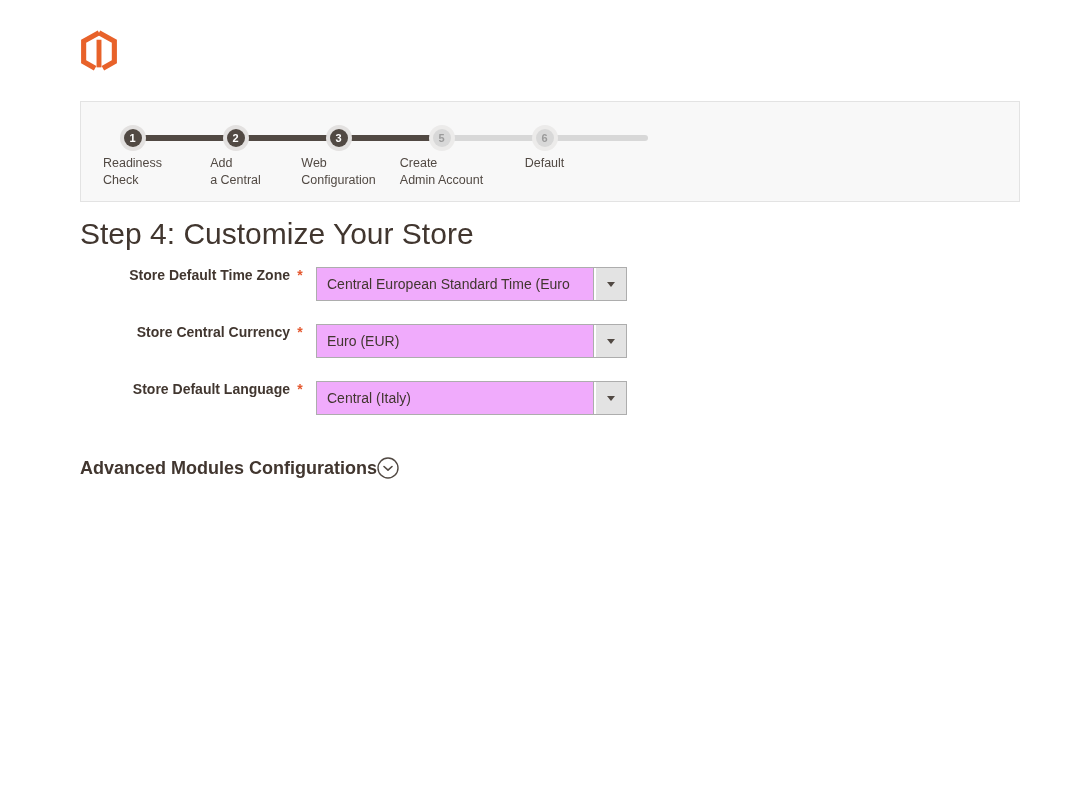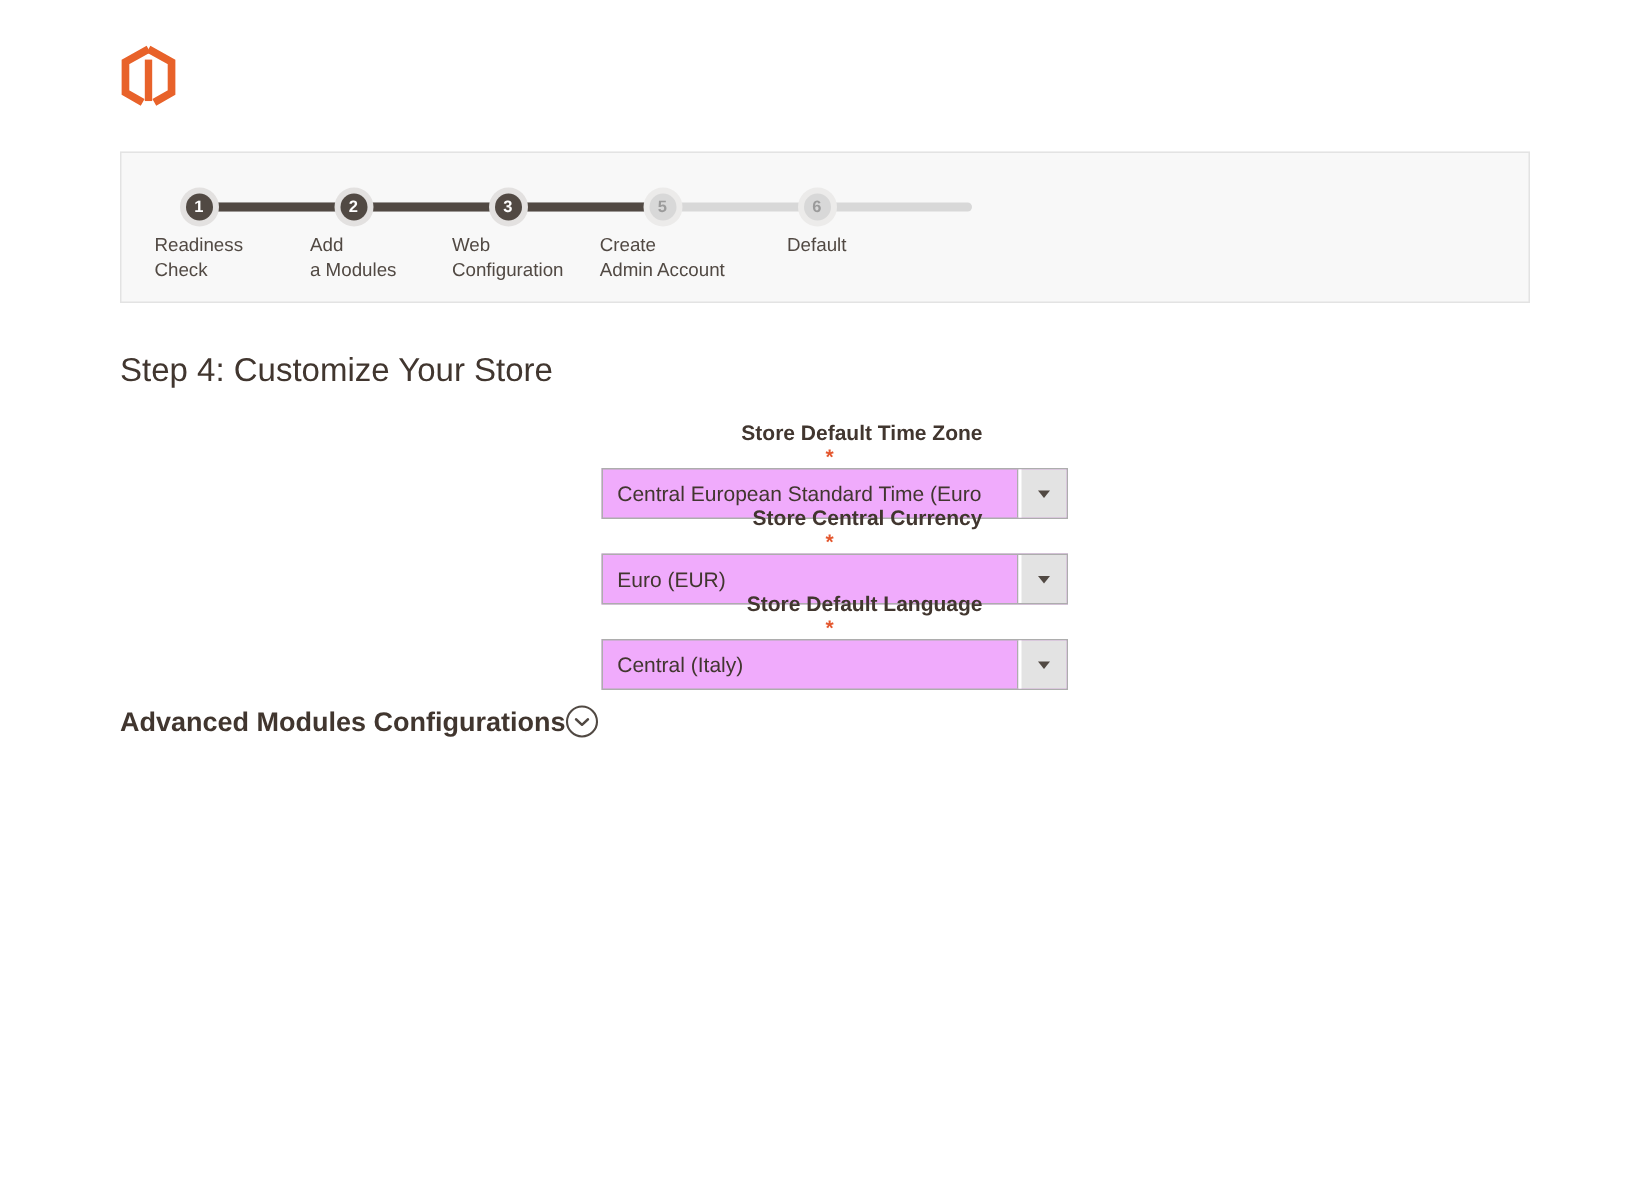--- a/index.html
+++ b/index.html
@@ -67,24 +67,24 @@
     clip-path:polygon(17px 0,100% 0,100% 100%,17px 100%,0 50%);
     padding-left:12px;
   }
   .btn-next{
     width:91px;background:var(--accent);color:#fff;font-weight:bold;
     clip-path:polygon(0 0,calc(100% - 17px) 0,100% 50%,calc(100% - 17px) 100%,0 100%);
     padding-right:12px;
   }
   
   .page-title{
-    margin-top:31px;font-size:22px;font-weight:400;color:var(--text);line-height:28px;
+    margin-top:18px;font-size:30px;font-weight:400;color:var(--text);line-height:28px;
   }
   .form{margin-top:19px;}
-  .field-row{display:flex;align-items:center;height:34px;margin-bottom:23px;flex-direction:column;}
+  .field-row{display:flex;align-items:flex-start;height:34px;margin-bottom:23px;}
   .field-label{width:210px;text-align:right;font-size:14px;font-weight:bold;color:var(--text);}
   .req{width:8px;margin-left:6px;color:var(--required);font-size:14px;font-weight:bold;text-align:center;}
   .select{
     margin-left:12px;width:311px;height:34px;display:flex;
     border:1px solid var(--border-gray);background:#f0abfc;cursor:pointer;
   }
   .select-text{
     flex:1;padding:0 10px;line-height:32px;font-size:14px;color:var(--text);
     white-space:nowrap;overflow:hidden;border-right:1px solid var(--border-gray);
   }
@@ -126,21 +126,21 @@
             <span>1</span>
           </div>
         <div class="step-label">Readiness
 Check</div>
       </div>
       <div class="step complete">
         <div class="dot">
             <span>2</span>
           </div>
         <div class="step-label">Add
-a Modules</div>
+a Central</div>
       </div>
       <div class="step complete">
         <div class="dot">
             <span>3</span>
           </div>
         <div class="step-label">Web
 Configuration</div>
       </div>
       <div class="step upcoming">
         <div class="dot">

